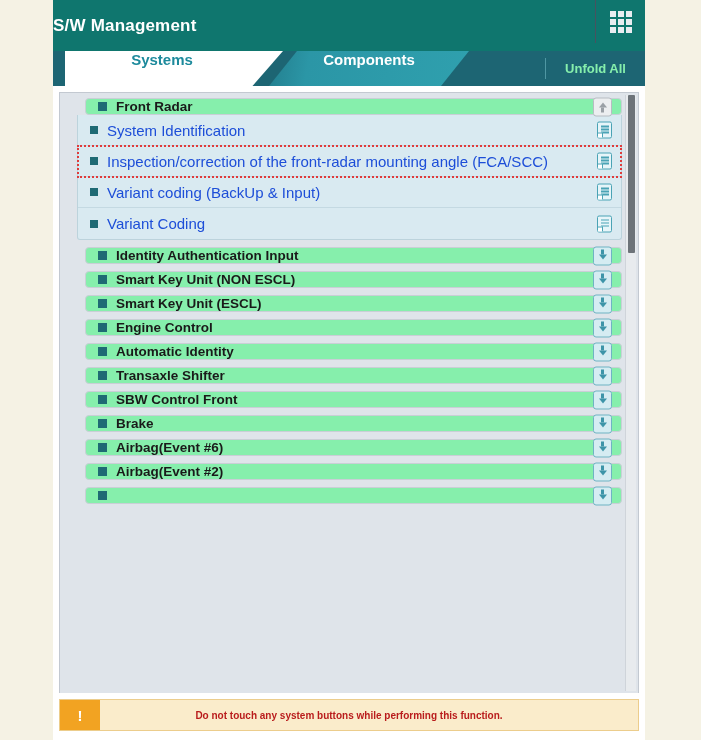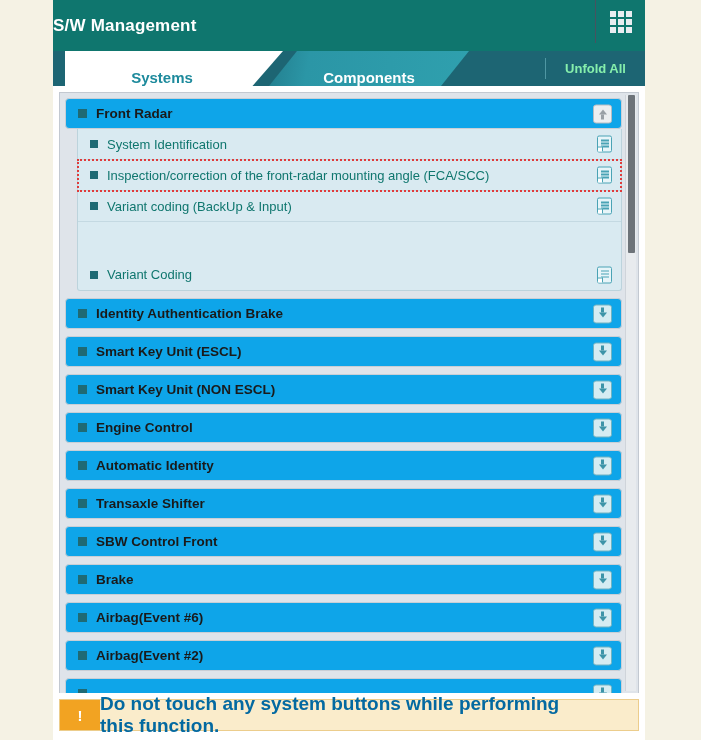--- a/index.html
+++ b/index.html
@@ -72,21 +72,21 @@
     height: 35px;
     background: #1d6573;
     flex: 0 0 auto;
     overflow: hidden;
   }
   .tab {
     position: absolute;
     top: 0;
     height: 35px;
     display: flex;
-    align-items: flex-end;
+    align-items: flex-start;
     justify-content: center;
     font-size: 15px;
     font-weight: bold;
     box-sizing: border-box;
   }
   .tab-systems {
     left: 12px;
     width: 218px;
     background: #ffffff;
     color: #1d8a9c;
@@ -139,27 +139,28 @@
     right: 0;
     bottom: 0;
     padding: 5px 16px 5px 5px;
     box-sizing: border-box;
   }
 
   .group { margin-bottom: 7px; }
 
   .group-header {
     position: relative;
-    height: 31px;
-    background: #0ea5e9;
+    height: 17px;
+    background: #86efac;
     border: 1px solid #c9cfd6;
     border-radius: 4px;
     display: flex;
     align-items: center;
     box-sizing: border-box;
+    margin-left: 20px;
   }
   .bullet {
     width: 9px;
     height: 9px;
     background: #1f6a74;
     margin-left: 12px;
     margin-right: 9px;
     flex: 0 0 auto;
   }
   .group-label {
@@ -229,37 +230,37 @@
     border-radius: 0 0 3px 3px;
   }
   .sub-item {
     position: relative;
     height: 31px;
     display: flex;
     align-items: center;
     border-bottom: 1px solid #c4d9e2;
     box-sizing: border-box;
   }
-  .sub-item:last-child { border-bottom: none; margin-top: 37px; }
+  .sub-item:last-child { border-bottom: none; }
   .sub-item.selected {
     outline: 2px dotted #e03b3b;
     outline-offset: -1px;
     z-index: 2;
   }
   .sub-bullet {
     width: 8px;
     height: 8px;
     background: #1f6a74;
     margin-left: 12px;
     margin-right: 9px;
     flex: 0 0 auto;
   }
   .sub-label {
-    font-size: 13px;
-    color: #0f766e;
+    font-size: 15px;
+    color: #1d4ed8;
   }
   .doc-icon {
     position: absolute;
     right: 9px;
     top: 50%;
     transform: translateY(-50%);
     width: 15px;
     height: 17px;
     border: 1.5px solid #4aa3b5;
     border-radius: 2px;
@@ -326,23 +327,23 @@
     display: flex;
     align-items: center;
     justify-content: center;
     flex: 0 0 auto;
   }
   .footer-text {
     flex: 1 1 auto;
     display: flex;
     align-items: center;
     justify-content: center;
-    font-size: 19px;
+    font-size: 10px;
     font-weight: bold;
-    color: #0369a1;
+    color: #b91c1c;
     padding-right: 40px;
   }
 </style>
 </head>
 <body>
 
 <div id="app">
 
   <div class="titlebar">
     <span class="titlebar-title">S/W Management</span>
@@ -403,39 +404,39 @@
             <div class="sub-item">
               <span class="sub-bullet"></span>
               <span class="sub-label">Variant Coding</span>
               <span class="doc-icon"></span>
             </div>
           </div>
         </div>
         <div class="group">
           <div class="group-header">
             <span class="bullet"></span>
-            <span class="group-label">Identity Authentication Brake</span>
+            <span class="group-label">Identity Authentication Input</span>
+            <span class="toggle expand">
+              <span class="arrow arrow-down"></span>
+            </span>
+          </div>
+        </div>
+        <div class="group">
+          <div class="group-header">
+            <span class="bullet"></span>
+            <span class="group-label">Smart Key Unit (NON ESCL)</span>
             <span class="toggle expand">
               <span class="arrow arrow-down"></span>
             </span>
           </div>
         </div>
         <div class="group">
           <div class="group-header">
             <span class="bullet"></span>
             <span class="group-label">Smart Key Unit (ESCL)</span>
-            <span class="toggle expand">
-              <span class="arrow arrow-down"></span>
-            </span>
-          </div>
-        </div>
-        <div class="group">
-          <div class="group-header">
-            <span class="bullet"></span>
-            <span class="group-label">Smart Key Unit (NON ESCL)</span>
             <span class="toggle expand">
               <span class="arrow arrow-down"></span>
             </span>
           </div>
         </div>
         <div class="group">
           <div class="group-header">
             <span class="bullet"></span>
             <span class="group-label">Engine Control</span>
             <span class="toggle expand">

